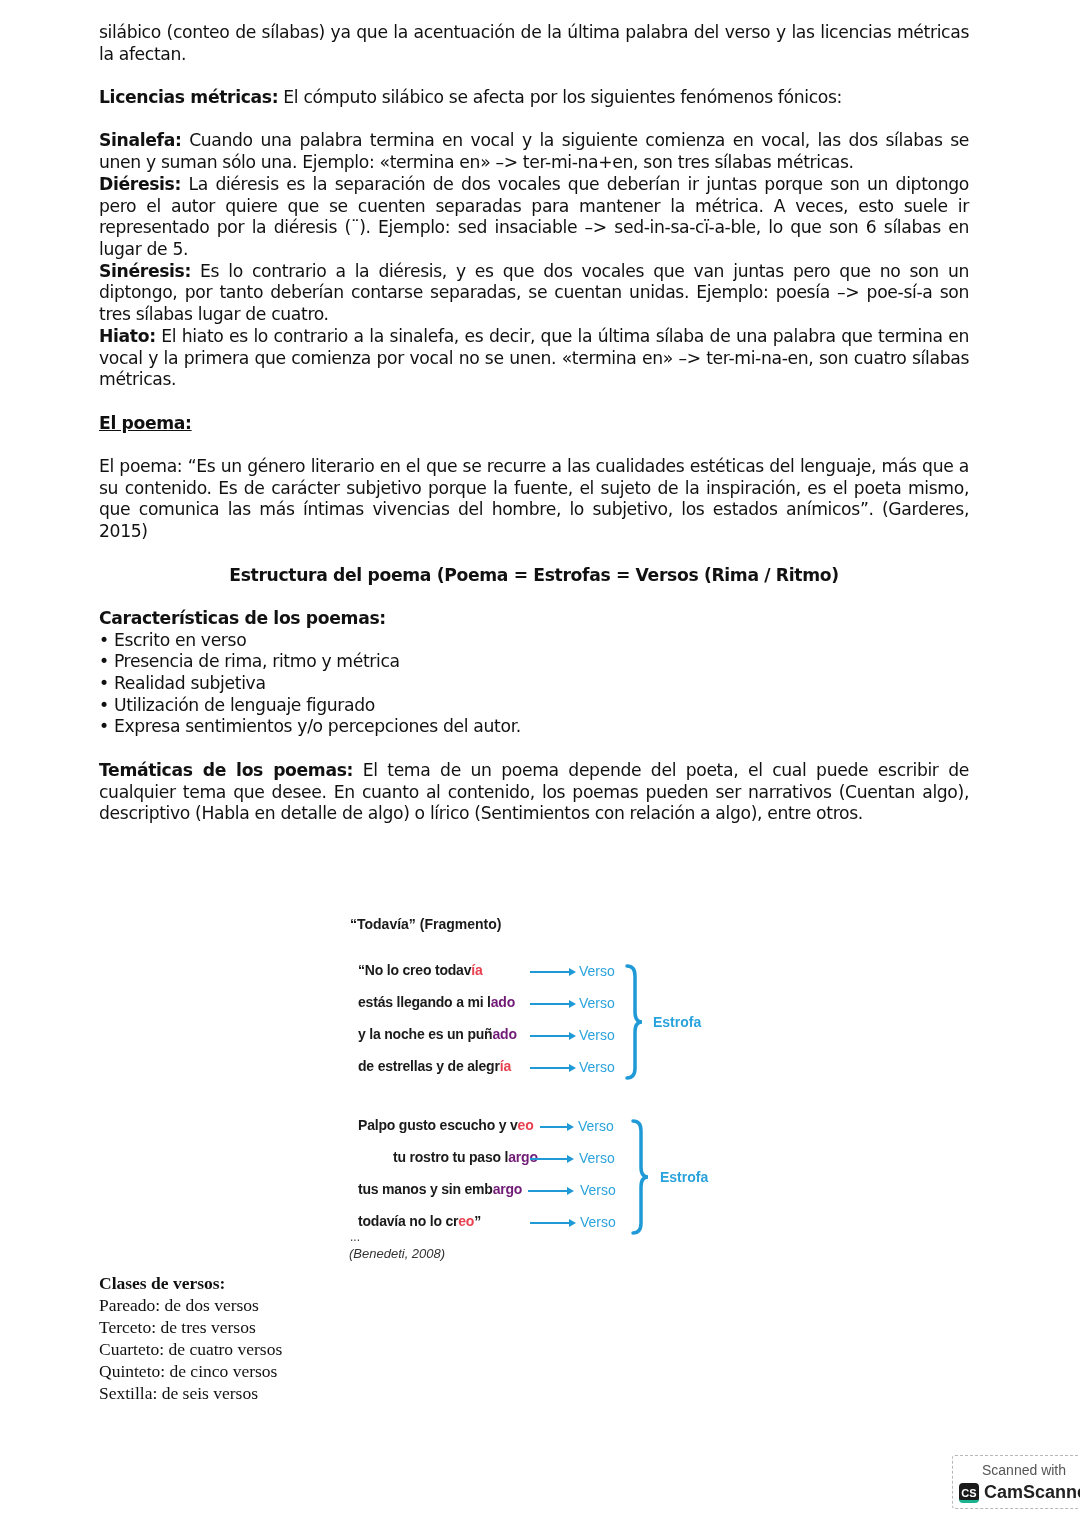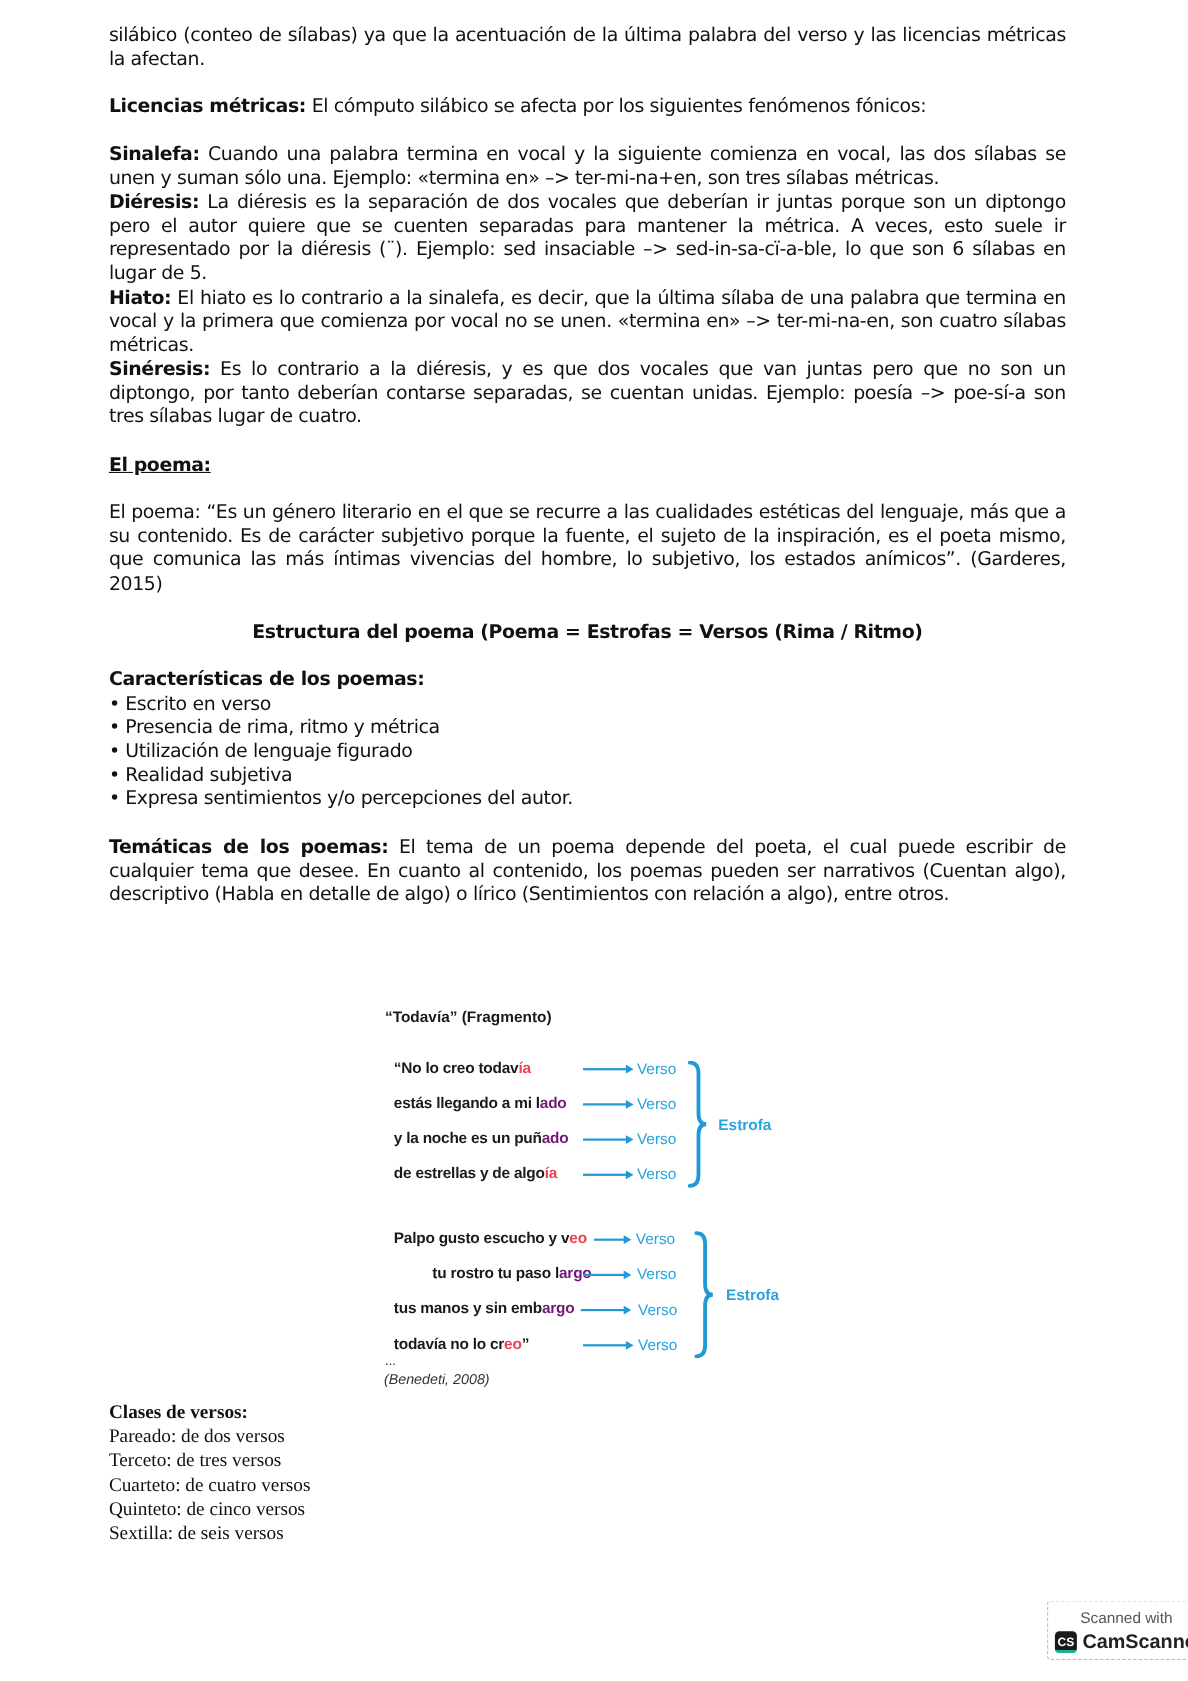--- a/index.html
+++ b/index.html
@@ -52,35 +52,35 @@
 </head>
 <body>
 
 <div class="page">
   <p class="p">silábico (conteo de sílabas) ya que la acentuación de la última palabra del verso y las licencias métricas la afectan.</p>
   <div class="gap"></div>
   <p class="p"><b>Licencias métricas:</b><span> El cómputo silábico se afecta por los siguientes fenómenos fónicos:</span></p>
   <div class="gap"></div>
   <p class="p"><b>Sinalefa:</b><span> Cuando una palabra termina en vocal y la siguiente comienza en vocal, las dos sílabas se unen y suman sólo una. Ejemplo: «termina en» –&gt; ter-mi-na+en, son tres sílabas métricas.</span></p>
   <p class="p"><b>Diéresis:</b><span> La diéresis es la separación de dos vocales que deberían ir juntas porque son un diptongo pero el autor quiere que se cuenten separadas para mantener la métrica. A veces, esto suele ir representado por la diéresis (¨). Ejemplo: sed insaciable –&gt; sed-in-sa-cï-a-ble, lo que son 6 sílabas en lugar de 5.</span></p>
+  <p class="p"><b>Sinéresis:</b><span> Es lo contrario a la diéresis, y es que dos vocales que van juntas pero que no son un diptongo, por tanto deberían contarse separadas, se cuentan unidas. Ejemplo: poesía –&gt; poe-sí-a son tres sílabas lugar de cuatro.</span></p>
   <p class="p"><b>Hiato:</b><span> El hiato es lo contrario a la sinalefa, es decir, que la última sílaba de una palabra que termina en vocal y la primera que comienza por vocal no se unen. «termina en» –&gt; ter-mi-na-en, son cuatro sílabas métricas.</span></p>
-  <p class="p"><b>Sinéresis:</b><span> Es lo contrario a la diéresis, y es que dos vocales que van juntas pero que no son un diptongo, por tanto deberían contarse separadas, se cuentan unidas. Ejemplo: poesía –&gt; poe-sí-a son tres sílabas lugar de cuatro.</span></p>
   <div class="gap"></div>
   <div class="heading-u">El poema:</div>
   <div class="gap"></div>
   <p class="p">El poema: “Es un género literario en el que se recurre a las cualidades estéticas del lenguaje, más que a su contenido. Es de carácter subjetivo porque la fuente, el sujeto de la inspiración, es el poeta mismo, que comunica las más íntimas vivencias del hombre, lo subjetivo, los estados anímicos”. (Garderes, 2015)</p>
   <div class="gap"></div>
   <div class="center-title">Estructura del poema (Poema = Estrofas = Versos (Rima / Ritmo)</div>
   <div class="gap"></div>
   <div class="p"><b>Características de los poemas:</b></div>
   <ul class="bullets">
     <li>Escrito en verso</li>
     <li>Presencia de rima, ritmo y métrica</li>
+    <li>Realidad subjetiva</li>
     <li>Utilización de lenguaje figurado</li>
-    <li>Realidad subjetiva</li>
     <li>Expresa sentimientos y/o percepciones del autor.</li>
   </ul>
   <div class="gap"></div>
   <p class="p"><b>Temáticas de los poemas:</b><span> El tema de un poema depende del poeta, el cual puede escribir de cualquier tema que desee. En cuanto al contenido, los poemas pueden ser narrativos (Cuentan algo), descriptivo (Habla en detalle de algo) o lírico (Sentimientos con relación a algo), entre otros.</span></p>
   <div class="gap"></div>
 </div>
 
 <div class="figure">
   <div class="fig-title">“Todavía” (Fragmento)</div>
 
@@ -88,21 +88,21 @@
     <div class="verse-row" style="top:0px;">
       <span class="verse-text"><span>“No lo creo todav</span><span class="rhyme-red">ía</span></span>
     </div>
     <div class="verse-row" style="top:32px;">
       <span class="verse-text"><span>estás llegando a mi l</span><span class="rhyme-orange">ado</span></span>
     </div>
     <div class="verse-row" style="top:64px;">
       <span class="verse-text"><span>y la noche es un puñ</span><span class="rhyme-orange">ado</span></span>
     </div>
     <div class="verse-row" style="top:96px;">
-      <span class="verse-text"><span>de estrellas y de algo</span><span class="rhyme-red">ía</span></span>
+      <span class="verse-text"><span>de estrellas y de alegr</span><span class="rhyme-red">ía</span></span>
     </div>
 
     <div class="arrow" style="left:190px; top:9px; width:40px;"></div>
     <div class="arrow" style="left:190px; top:41px; width:40px;"></div>
     <div class="arrow" style="left:190px; top:73px; width:40px;"></div>
     <div class="arrow" style="left:190px; top:105px; width:40px;"></div>
 
     <span class="verse-label" style="left:239px; top:1px;">Verso</span>
     <span class="verse-label" style="left:239px; top:33px;">Verso</span>
     <span class="verse-label" style="left:239px; top:65px;">Verso</span>

